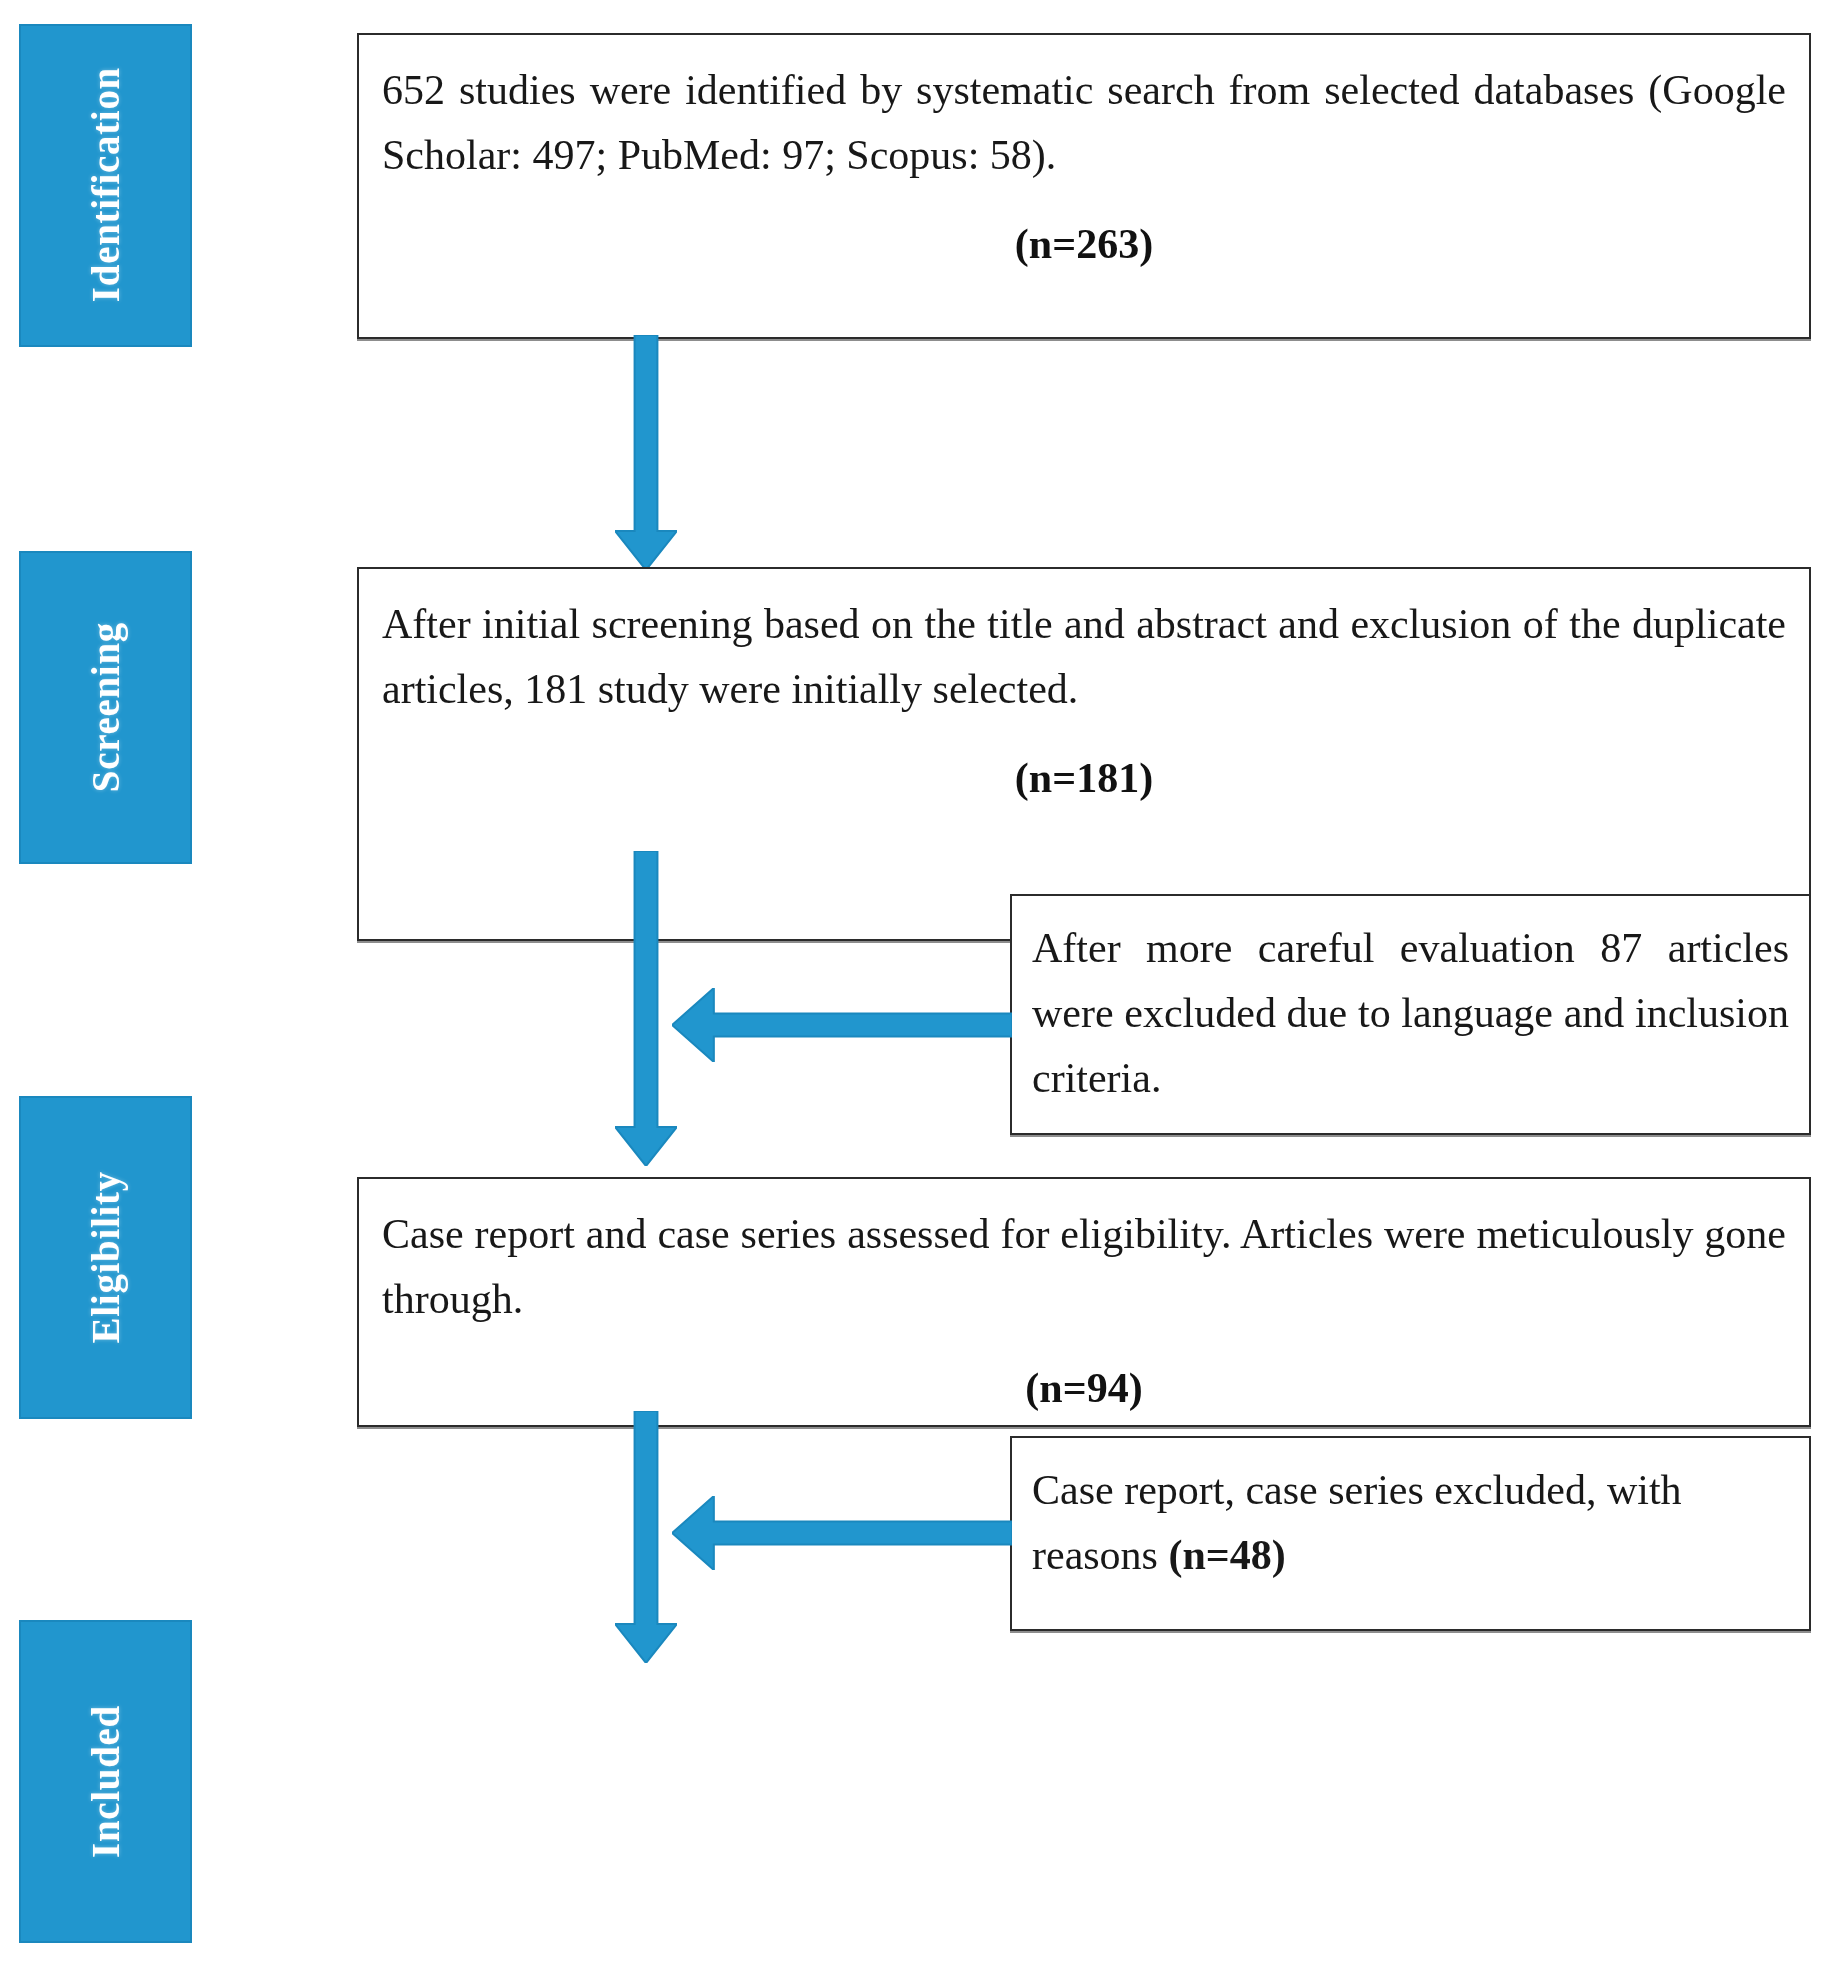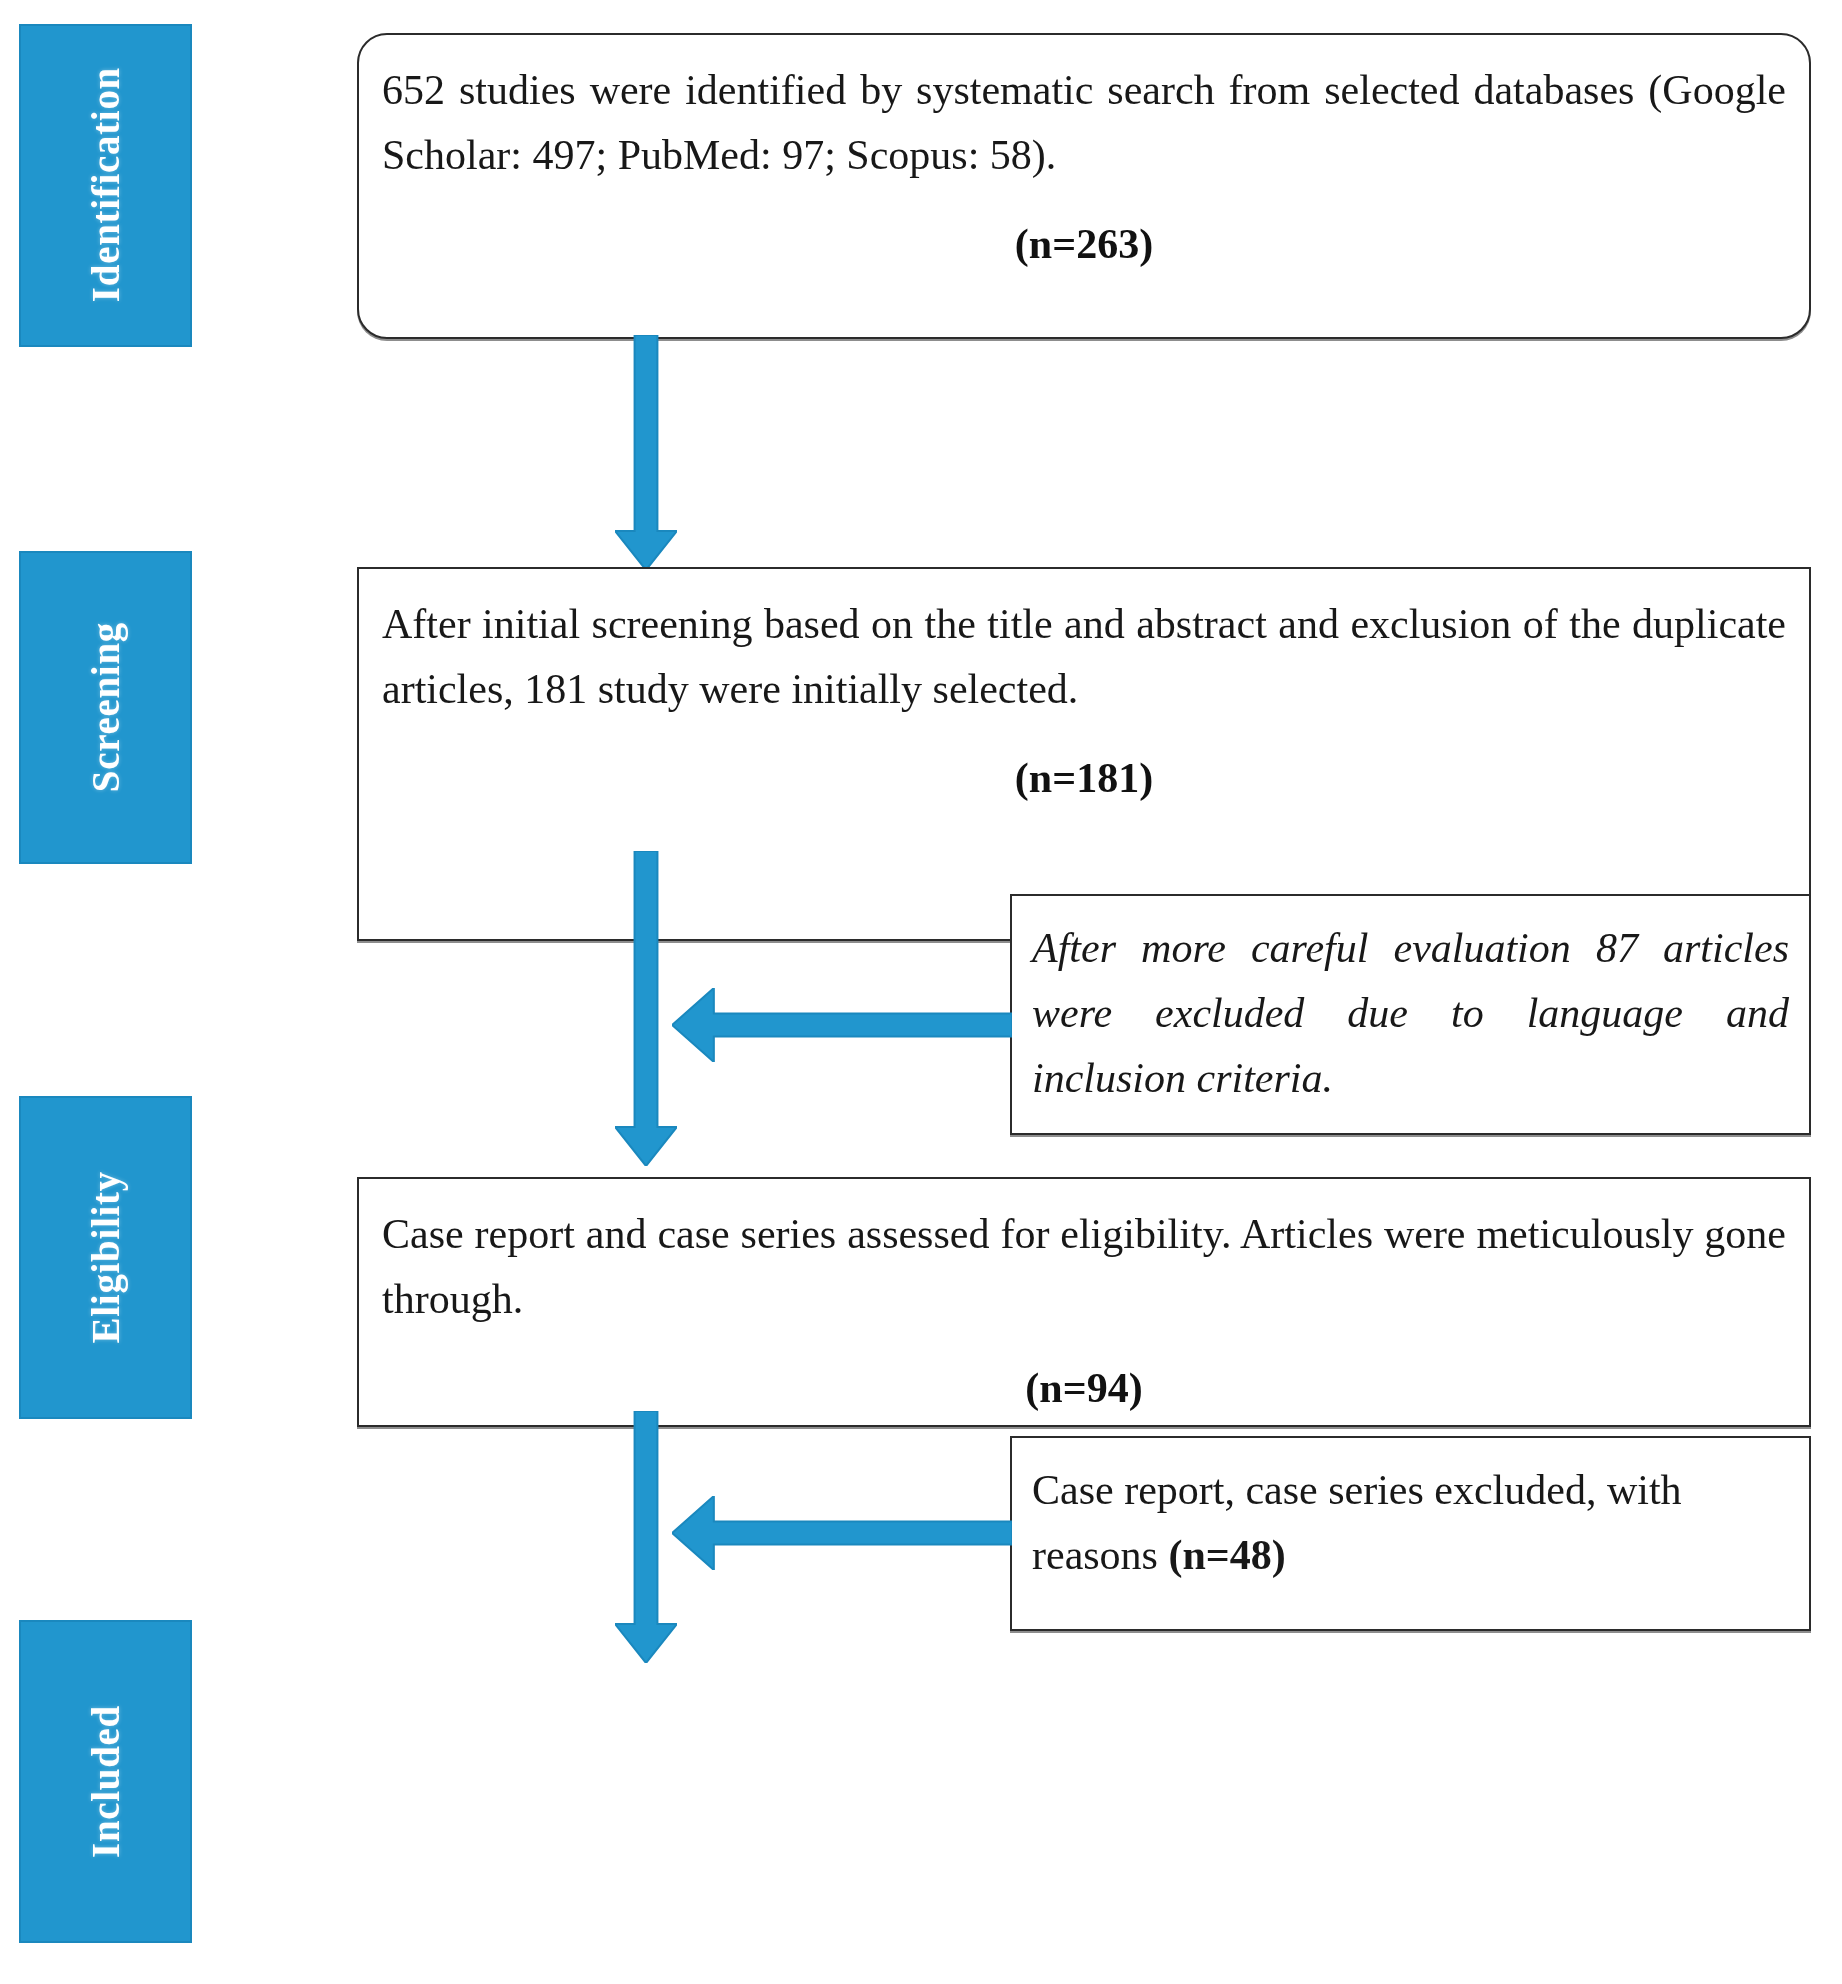--- a/index.html
+++ b/index.html
@@ -97,39 +97,39 @@
   </div>
 
   <div class="stage-bar" style="left:19px; top:1096px; width:173px; height:323px;">
     <span class="stage-text">Eligibility</span>
   </div>
 
   <div class="stage-bar" style="left:19px; top:1620px; width:173px; height:323px;">
     <span class="stage-text">Included</span>
   </div>
 
-  <div class="box" style="left:357px; top:33px; width:1454px; height:306px;border-radius:30px;">
+  <div class="box" style="left:357px; top:33px; width:1454px; height:306px;">
     <p class="para">652 studies were identified by systematic search from selected databases (Google Scholar: 497; PubMed: 97; Scopus: 58).</p>
     <p class="count">(n=263)</p>
   </div>
 
   <svg class="arrow-v" style="left:615px; top:335px;" width="62" height="235" viewBox="0 0 92 350">
     <polygon points="29,0 63,0 63,292 92,292 46,350 0,292 29,292" fill="#2196CE" stroke="#1A88BE" stroke-width="3"></polygon>
   </svg>
 
   <div class="box" style="left:357px; top:567px; width:1454px; height:374px;">
     <p class="para">After initial screening based on the title and abstract and exclusion of the duplicate articles, 181 study were initially selected.</p>
     <p class="count">(n=181)</p>
   </div>
 
   <svg class="arrow-v" style="left:615px; top:851px;" width="62" height="315" viewBox="0 0 92 468">
     <polygon points="29,0 63,0 63,410 92,410 46,468 0,410 29,410" fill="#2196CE" stroke="#1A88BE" stroke-width="3"></polygon>
   </svg>
 
-  <div class="box" style="left:1010px; top:894px; width:801px; height:241px; padding:20px 20px 12px 20px;font-style:italic;">
+  <div class="box" style="left:1010px; top:894px; width:801px; height:241px; padding:20px 20px 12px 20px;">
     <p class="para">After more careful evaluation 87 articles were excluded due to language and inclusion criteria.</p>
   </div>
 
   <svg class="arrow-h" style="left:672px; top:988px;" width="340" height="74" viewBox="0 0 505 110">
     <polygon points="505,38 62,38 62,0 0,55 62,110 62,72 505,72" fill="#2196CE" stroke="#1A88BE" stroke-width="3"></polygon>
   </svg>
 
   <div class="box" style="left:357px; top:1163px; width:1454px; height:250px;margin-top:14px;">
     <p class="para">Case report and case series assessed for eligibility. Articles were meticulously gone through.</p>
     <p class="count">(n=94)</p>

